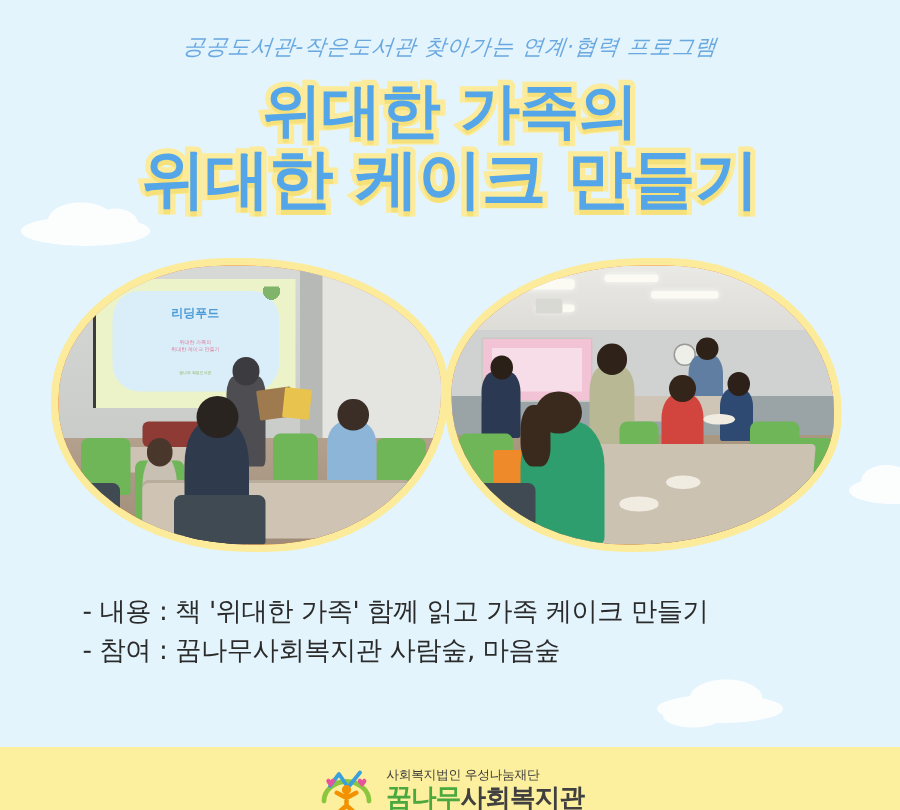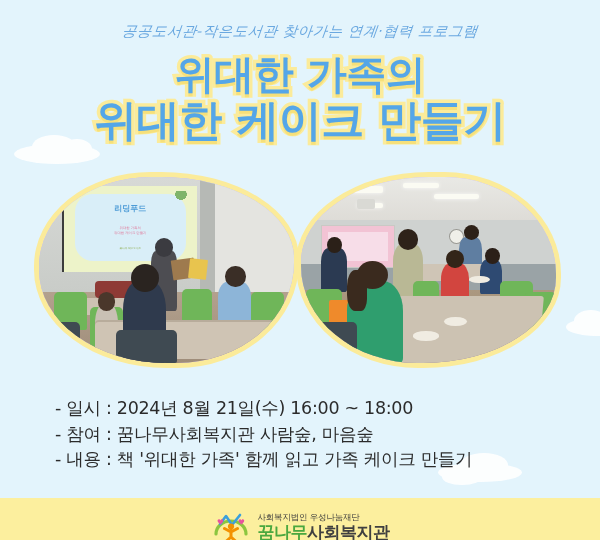--- a/index.html
+++ b/index.html
@@ -39,21 +39,21 @@
     text-shadow:0 3px 0 #f6e07a;
     font-family:"DejaVu Sans","Liberation Sans",sans-serif;
   }
   .title-line.l2{font-size:43px;line-height:48px;}
 
   
   .photos{position:absolute;top:172px;left:0;width:600px;height:200px;}
   .photo{
     position:absolute;top:0;width:265px;height:196px;
     border:5px solid #fbeb9a;
-    background:#c4b5fd;
+    background:#f97316;
     overflow:hidden;
     box-sizing:border-box;
   }
   .photo.left{left:34px;border-radius:44% 52% 46% 50% / 48% 44% 54% 50%;}
   .photo.right{left:296px;border-radius:50% 44% 52% 46% / 46% 52% 46% 52%;}
   .ph-inner{position:absolute;inset:0;overflow:hidden;}
 
   
   .l-wall{position:absolute;left:0;top:0;width:100%;height:62%;background:linear-gradient(180deg,#d7d9d6 0%,#c9ccc8 100%);}
   .l-wall2{position:absolute;right:0;top:0;width:34%;height:62%;background:#e4e4e0;}
@@ -223,23 +223,22 @@
         <div class="r-green-kid"></div>
         <div class="r-green-head"></div>
         <div class="r-green-hair"></div>
         <div class="chair dark" style="left:4%;bottom:0%;width:18%;height:22%;"></div>
       </div>
     </div>
 
   </div>
 
   <div class="info">
-    <div class="info-line">- 일시 : 2024년 8월 21일(수) 16:00 ~ 18:00</div>
+    <div class="info-line">- 내용 : 책 '위대한 가족' 함께 읽고 가족 케이크 만들기</div>
     <div class="info-line">- 참여 : 꿈나무사회복지관 사람숲, 마음숲</div>
-    <div class="info-line">- 내용 : 책 '위대한 가족' 함께 읽고 가족 케이크 만들기</div>
   </div>
 
   <div class="footer">
     <div class="logo-row">
       <div class="logo-mark">
         <svg viewBox="0 0 40 30" width="40" height="30" aria-hidden="true">
           <path d="M5 22 A15 13 0 0 1 35 22" fill="none" stroke="#8cc63f" stroke-width="3.2" stroke-linecap="round"></path>
           <polyline points="9,12 15,4 21,13 29,3" fill="none" stroke="#3aa0dc" stroke-width="2.6" stroke-linecap="round" stroke-linejoin="round"></polyline>
           <path d="M7 10 c-1.6-2.4 1.6-4 2.4-1.6 .8-2.4 4-.8 2.4 1.6 -1 1.5 -2.4 2.6 -2.4 2.6 s-1.4-1.1-2.4-2.6z" fill="#e8539e"></path>
           <path d="M28 10 c-1.6-2.4 1.6-4 2.4-1.6 .8-2.4 4-.8 2.4 1.6 -1 1.5 -2.4 2.6 -2.4 2.6 s-1.4-1.1-2.4-2.6z" fill="#e8539e"></path>

